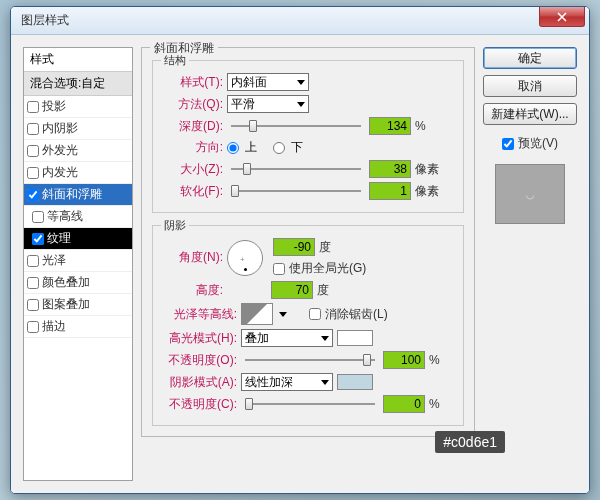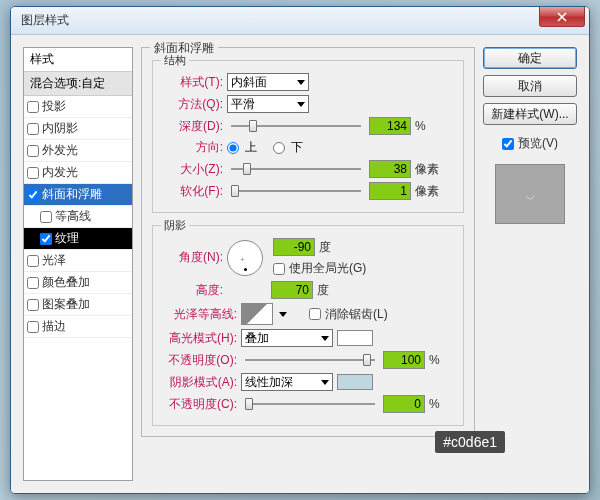--- a/index.html
+++ b/index.html
@@ -10,21 +10,21 @@
 .close-btn{position:absolute;right:4px;top:0;width:46px;height:20px;background:linear-gradient(#e6a0a0,#c84848 48%,#b83030 52%,#d05050);border:1px solid #933;border-top:none;border-radius:0 0 3px 3px;display:flex;align-items:center;justify-content:center;color:#fff;font-weight:bold}
 .close-btn svg{width:10px;height:10px}
 .content{position:absolute;top:28px;left:0;right:0;bottom:0;background:#f0f0f0;padding:12px}
 .inner{width:100%;height:100%;display:flex;gap:8px}
 .left-panel{width:110px;border:1px solid #a0a0a0;background:#fff;display:flex;flex-direction:column}
 .lp-header{background:#fff;border-bottom:1px solid #ccc;padding:3px 6px;color:#000}
 .lp-sub{background:#e4e4e4;border-bottom:1px solid #ccc;padding:3px 6px;color:#000}
 .lp-item{padding:2px 3px;border-bottom:1px solid #eee;display:flex;align-items:center;gap:3px;color:#333;white-space:nowrap;cursor:default}
 .lp-item input{margin:0}
 .lp-item.selected{background:#000000;color:#fff}
-.lp-item.indent{padding-left:16px}
+.lp-item.indent{padding-left:8px}
 .mid-panel{flex:1;display:flex;flex-direction:column;gap:6px}
 .group{border:1px solid #b8b8b8;padding:8px 10px 10px;position:relative}
 .group-title{position:absolute;top:-8px;left:8px;background:#f0f0f0;padding:0 4px;color:#333}
 .sub-group{border:1px solid #c8c8c8;padding:8px 8px;position:relative;margin-top:4px}
 .sub-title{position:absolute;top:-8px;left:8px;background:#f0f0f0;padding:0 3px;color:#333;font-size:11px}
 .row{display:flex;align-items:center;margin:4px 0;gap:4px}
 .lbl{width:62px;text-align:right;color:#be185d}
 .sel{border:1px solid #707070;background:#fff;padding:1px 3px;width:82px;display:flex;align-items:center;justify-content:space-between;height:18px}
 .sel .tri{width:0;height:0;border-left:4px solid transparent;border-right:4px solid transparent;border-top:5px solid #000}
 .slider{flex:1;max-width:130px;height:18px;position:relative;margin:0 4px}

